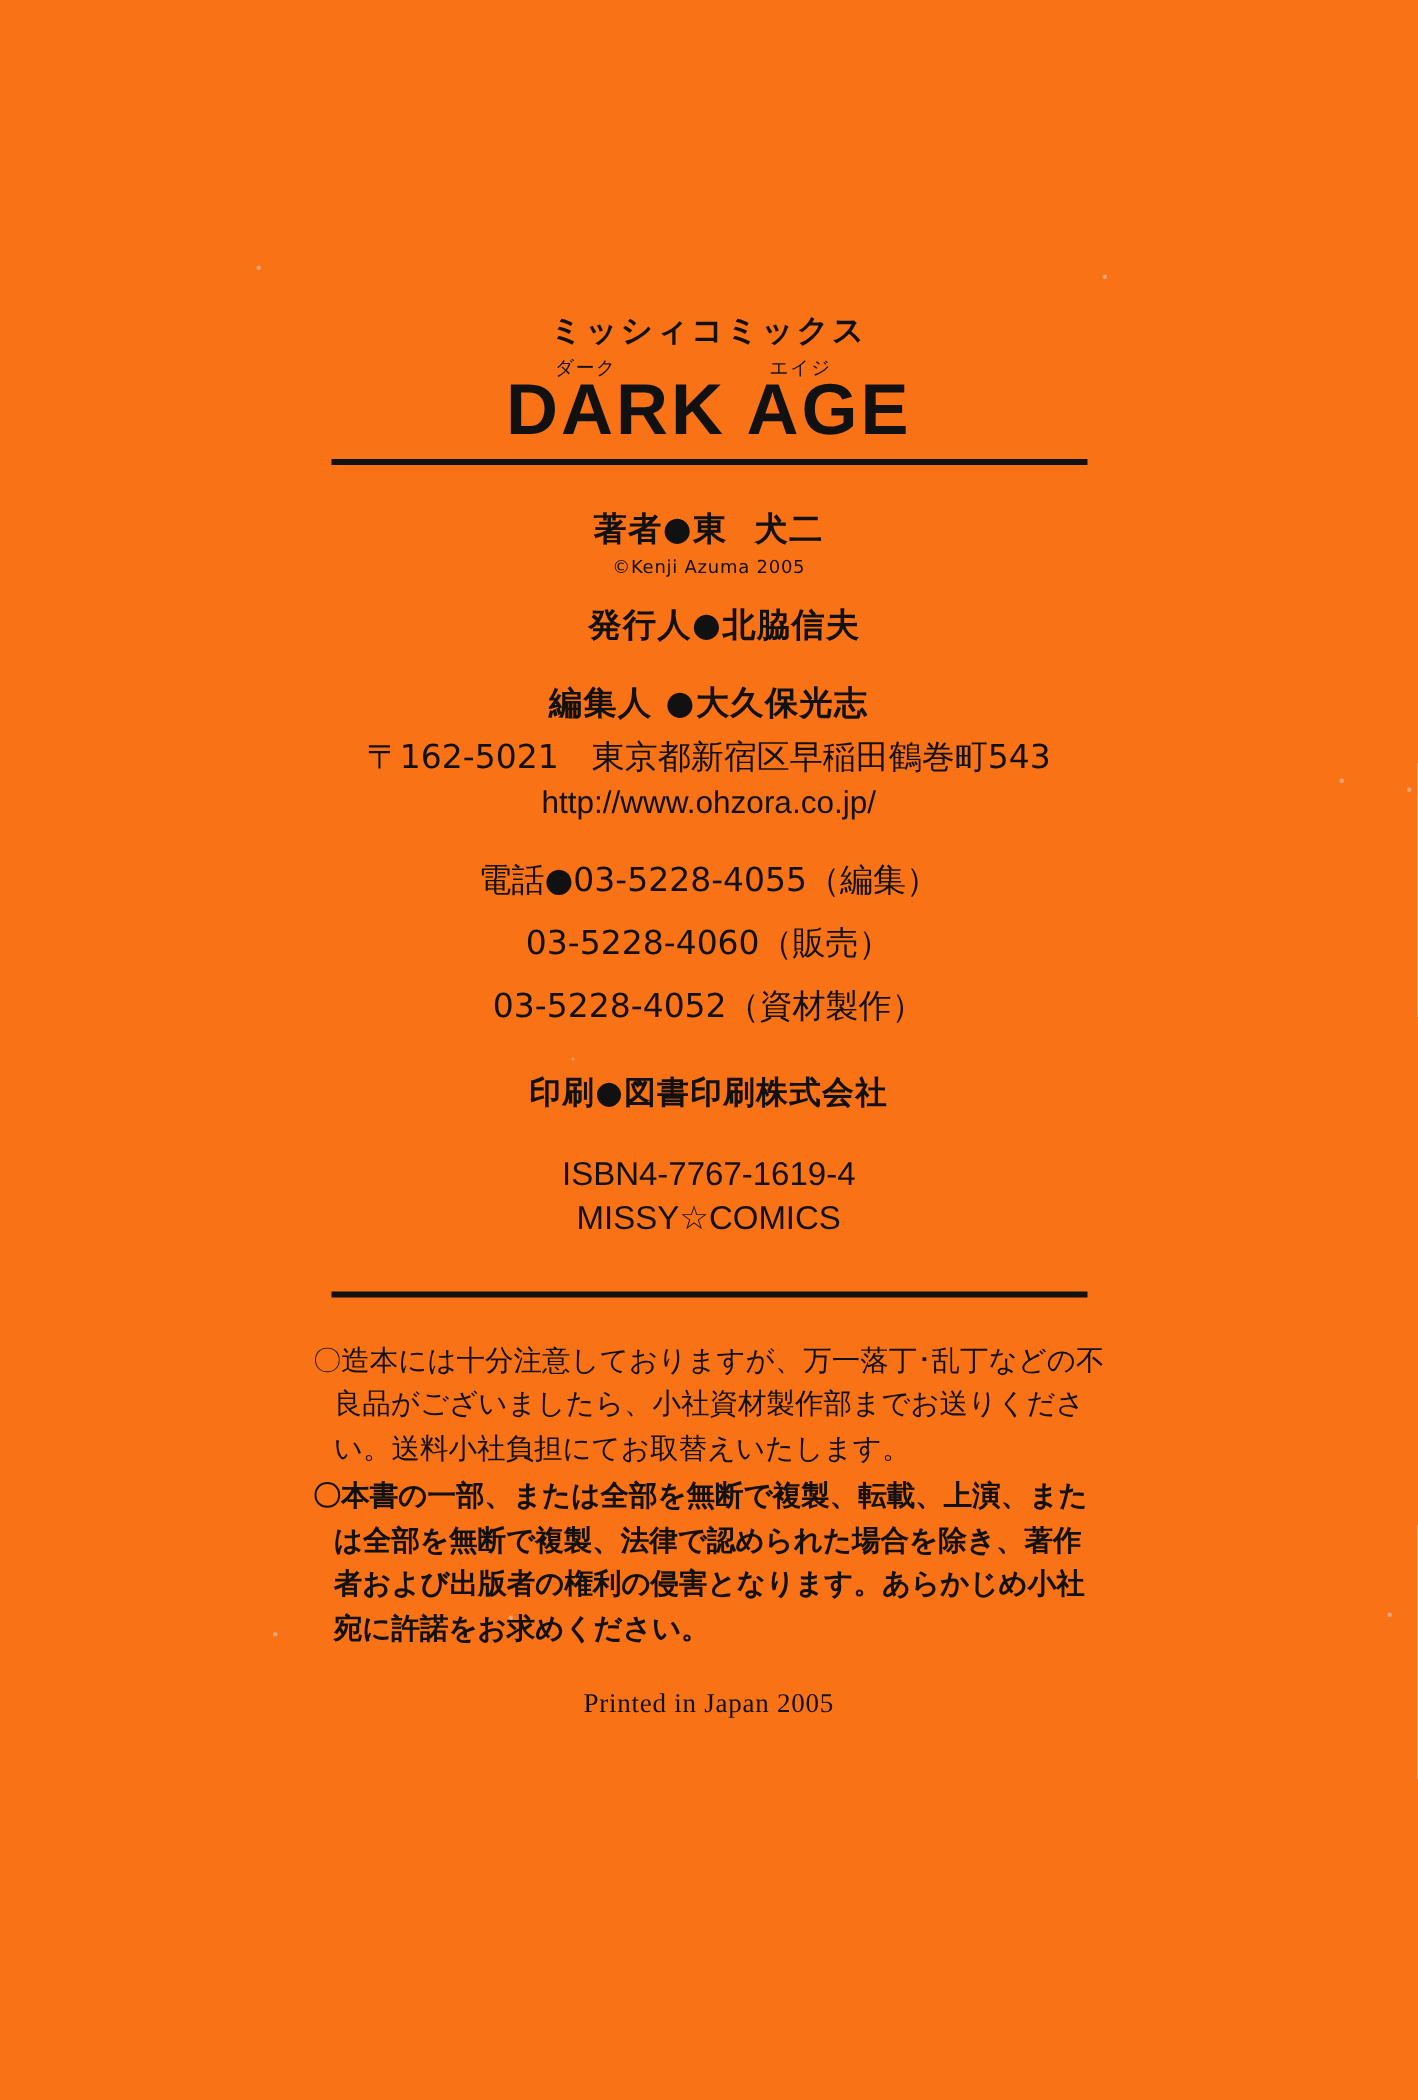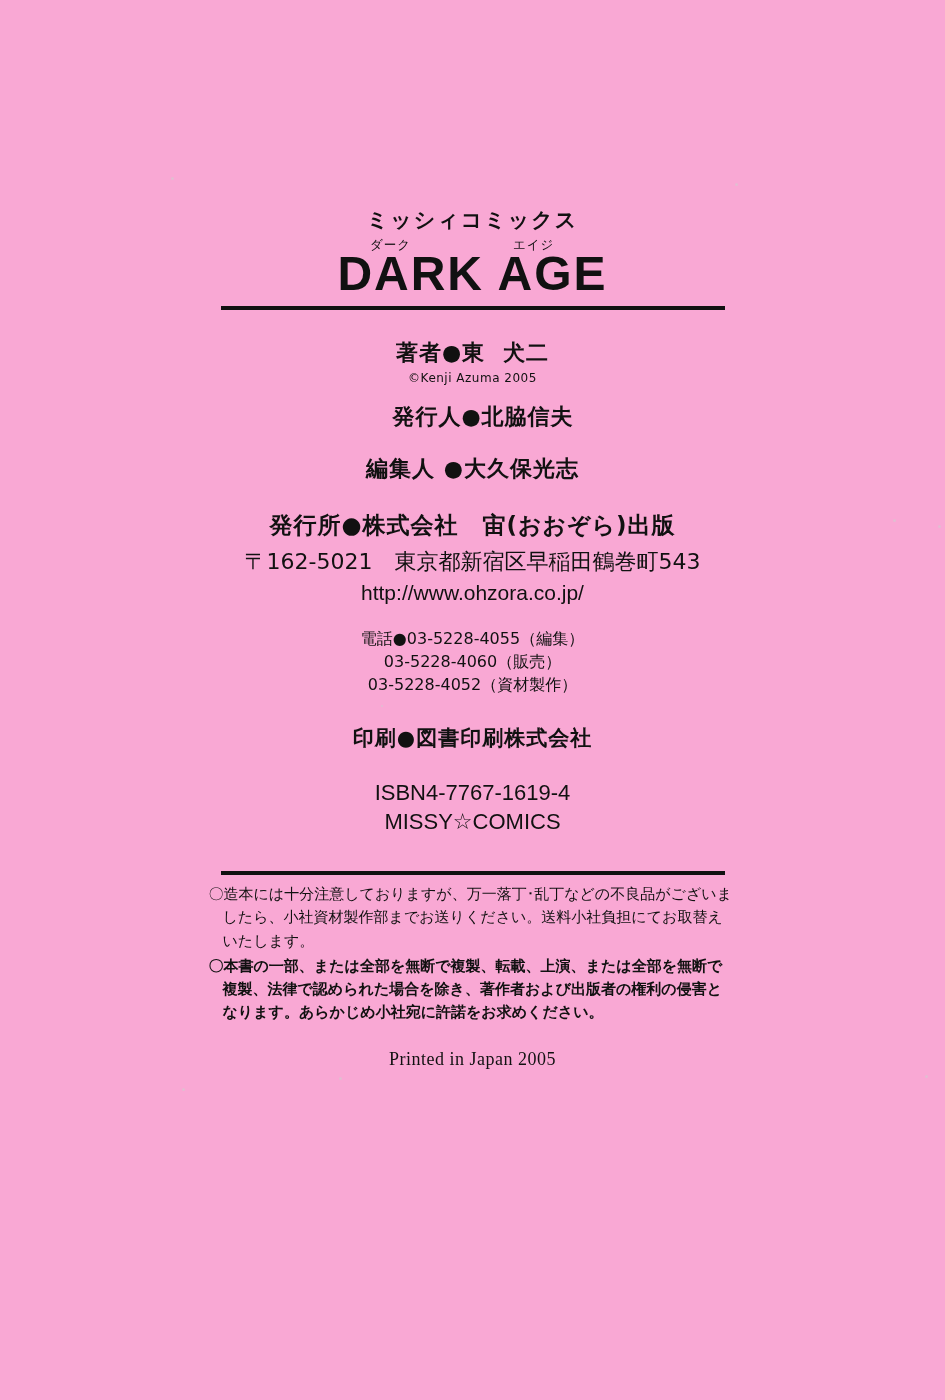--- a/index.html
+++ b/index.html
@@ -12,21 +12,21 @@
     background: #ffffff;
     font-family: "Liberation Sans", sans-serif;
     color: #111111;
     overflow: hidden;
     position: relative;
   }
   .page {
     position: relative;
     width: 945px;
     height: 1400px;
-    background: #f9a8d4;
+    background: #f97316;
   }
   
   .speck {
     position: absolute;
     background: #cfcfcf;
     border-radius: 50%;
     opacity: .55;
   }
 
   .colophon {
@@ -134,23 +134,23 @@
   .pub-url {
     font-size: 21px;
     margin-top: 4px;
     letter-spacing: 0px;
     font-family: "Liberation Sans", sans-serif;
   }
   .tel-block {
     margin-top: 24px;
   }
   .tel-line {
-    font-size: 16px;
-    letter-spacing: 0px;
-    margin-top: 2px;
+    font-size: 22px;
+    letter-spacing: 0px;
+    margin-top: 12px;
     font-weight: normal;
   }
   .print-line {
     font-size: 21px;
     font-weight: bold;
     margin-top: 28px;
     letter-spacing: 1px;
   }
   .isbn-line {
     font-size: 22px;
@@ -167,22 +167,22 @@
 
   .rule2 {
     height: 4px;
     background: #111;
     margin: 36px auto 0 auto;
     width: 504px;
   }
 
   .notes {
     width: 528px;
-    margin: 8px auto 0 auto;
-    font-size: 15px;
+    margin: 28px auto 0 auto;
+    font-size: 19px;
     line-height: 1.55;
     font-family: "DejaVu Sans", sans-serif;
     text-align: left;
   }
   .notes p {
     margin: 0 0 2px 0;
     text-indent: 0;
   }
   .notes p.hang {
     padding-left: 14px;
@@ -233,21 +233,20 @@
       <div class="author-line">
         <span>著者●東</span><span class="wide-gap"></span><span>犬二</span>
       </div>
 
       <div class="copyright-line">©Kenji  Azuma  2005</div>
 
       <div class="publisher-person">発行人●北脇信夫</div>
 
       <div class="editor-person">編集人 ●大久保光志</div>
 
-      <div class="pub-house">発行所●株式会社　宙(おおぞら)出版</div>
       <div class="pub-addr">〒162-5021　東京都新宿区早稲田鶴巻町543</div>
       <div class="pub-url">http://www.ohzora.co.jp/</div>
 
       <div class="tel-block">
         <div class="tel-line">電話●03-5228-4055（編集）</div>
         <div class="tel-line">03-5228-4060（販売）</div>
         <div class="tel-line">03-5228-4052（資材製作）</div>
       </div>
 
       <div class="print-line">印刷●図書印刷株式会社</div>

